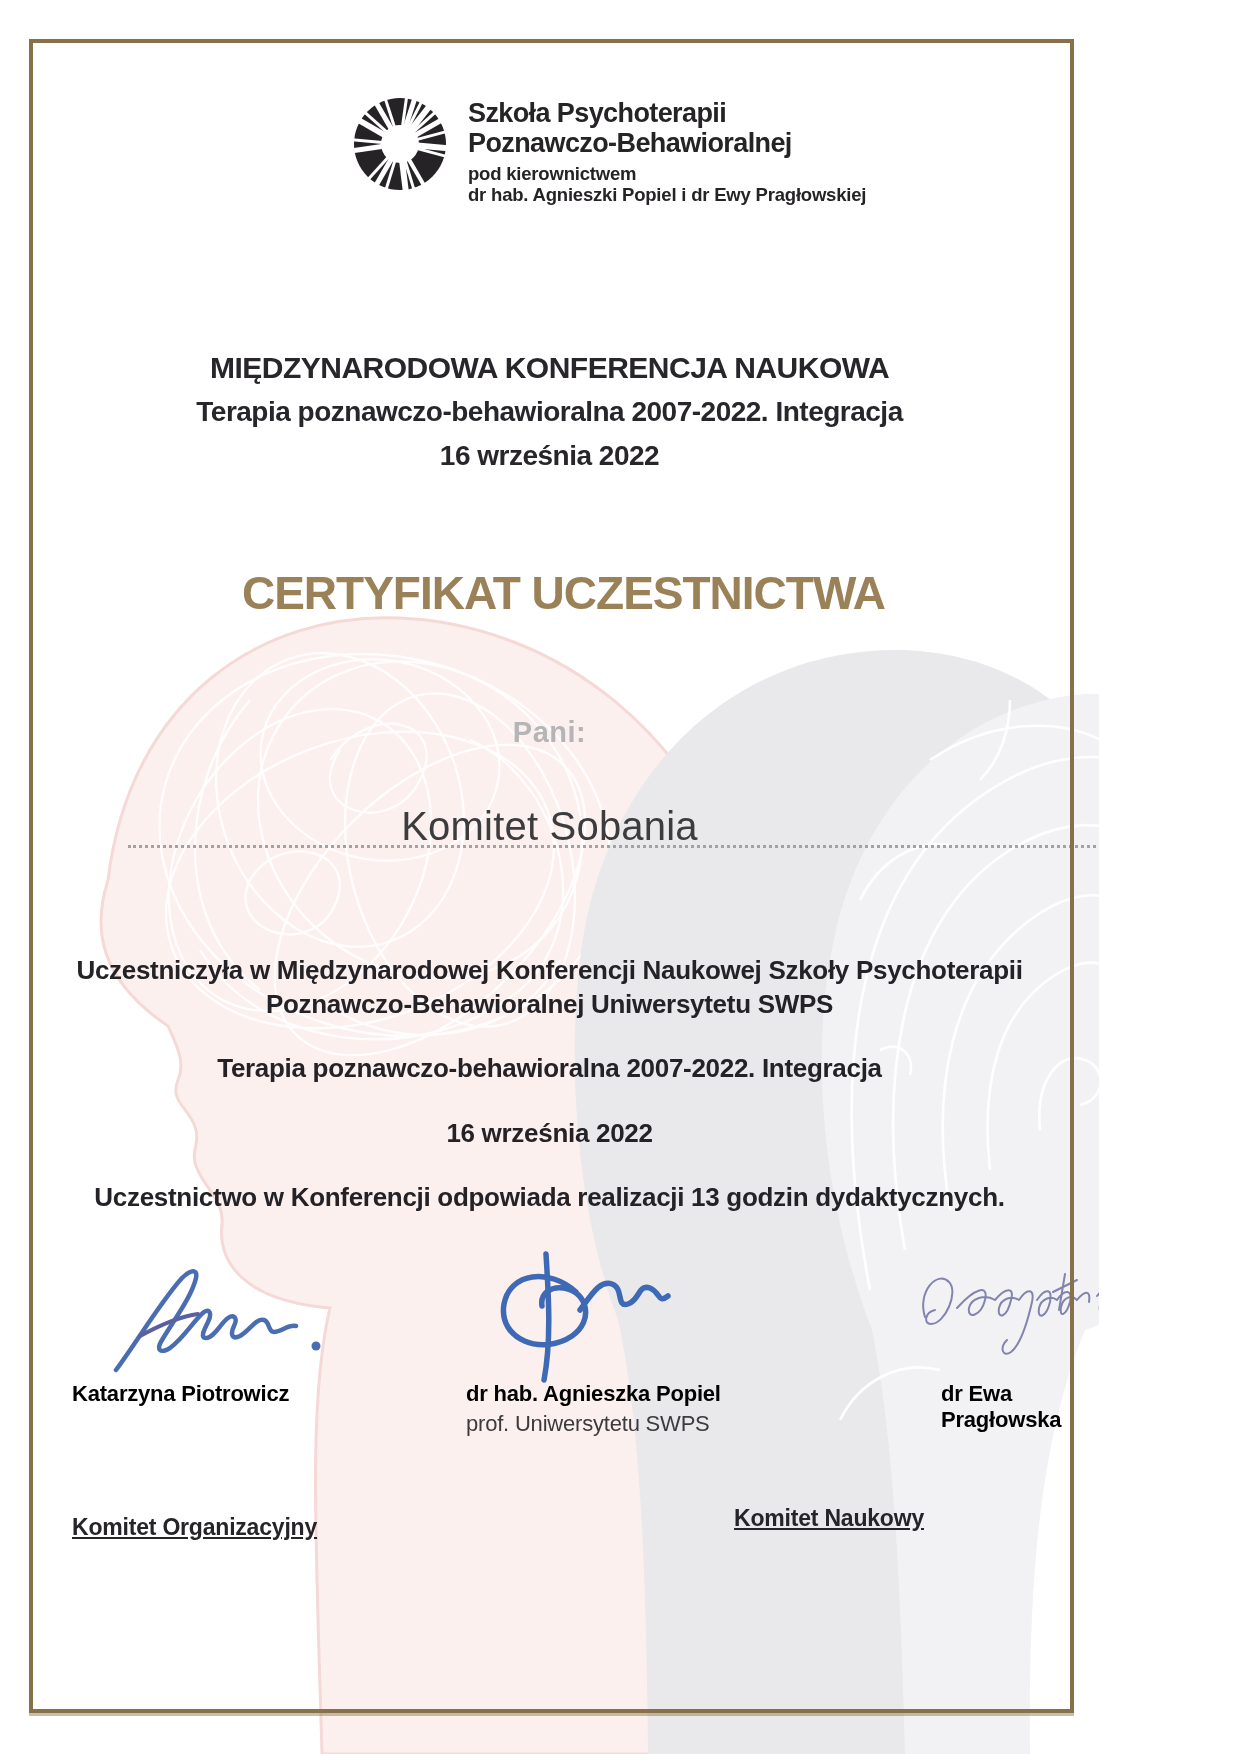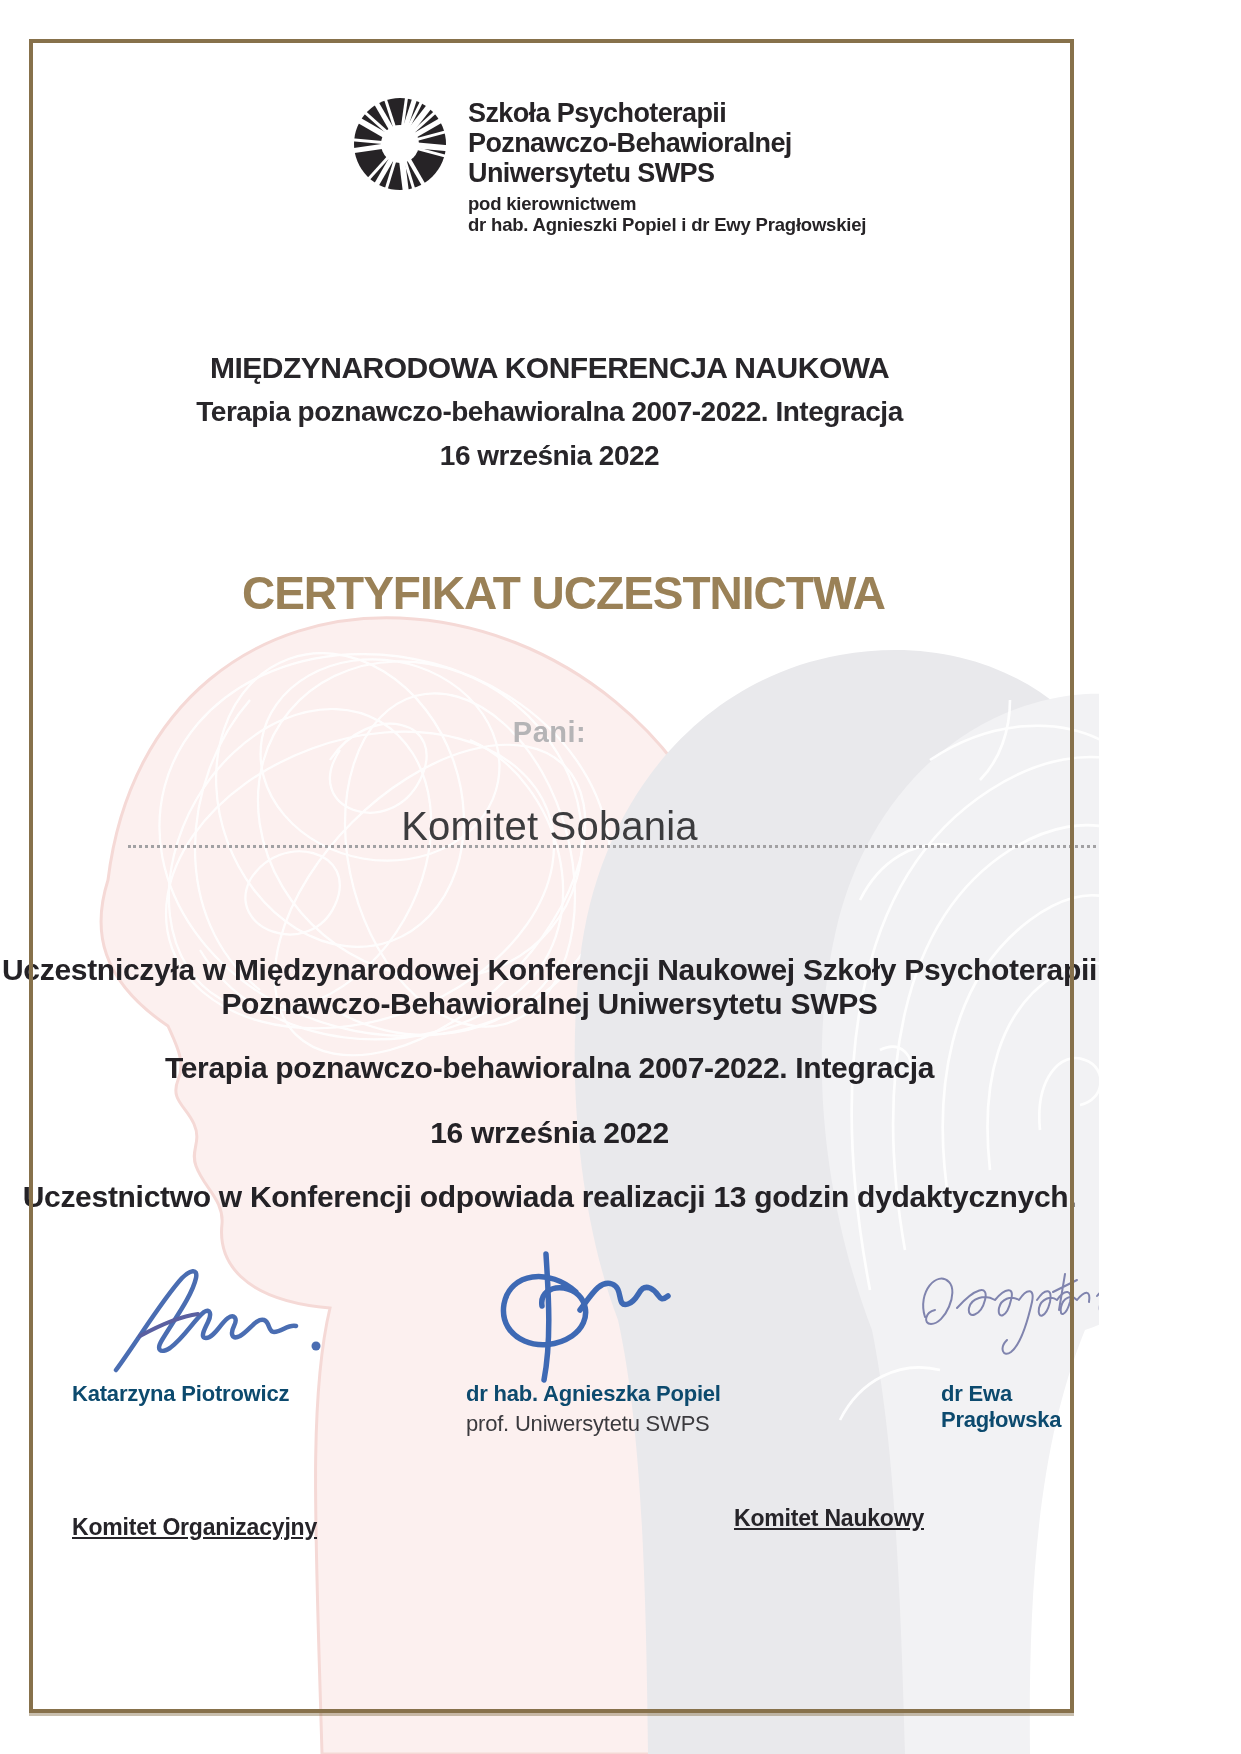--- a/index.html
+++ b/index.html
@@ -27,28 +27,28 @@
   .conf{top:346px;letter-spacing:-0.5px;color:#28262a;}
   .conf .l1{font-size:30px;font-weight:700;line-height:44px;}
   .conf .l2,.conf .l3{font-size:28px;font-weight:700;line-height:44px;}
   
   .cert-title{top:566px;font-size:46px;font-weight:700;letter-spacing:-1px;color:#9a8157;margin-left:28px;}
   
   .salutation{top:716px;font-size:29px;font-weight:700;color:#b5b4b6;letter-spacing:0.5px;}
   .recipient{top:804px;font-size:40px;font-weight:400;color:#3c3c3e;letter-spacing:0.2px;}
   .dotted-line{position:absolute;left:128px;width:1064px;top:845px;height:0;border-bottom:3px dotted #a2a1a3;}
   
-  .body-par{font-size:30px;font-weight:700;letter-spacing:-0.3px;color:#242226;line-height:34px;}
+  .body-par{font-size:26px;font-weight:700;letter-spacing:-0.3px;color:#242226;line-height:34px;}
   .p1{top:953px;}
   .p2{top:1051px;}
   .p3{top:1116px;}
   .p4{top:1180px;}
   
   .sig{position:absolute;}
-  .sig-name{position:absolute;font-size:22px;font-weight:700;color:#0c4a6e;letter-spacing:-0.2px;}
+  .sig-name{position:absolute;font-size:22px;font-weight:700;color:#000000;letter-spacing:-0.2px;}
   .sig-title{position:absolute;font-size:22px;font-weight:400;color:#3b3a3e;letter-spacing:-0.2px;}
   .committee{position:absolute;font-size:23px;font-weight:700;color:#262429;letter-spacing:-0.2px;text-decoration:underline;}
 </style>
 </head>
 <body>
 
 <div class="page">
 
   <svg class="watermark" width="1241" height="1754" viewBox="0 0 1241 1754" aria-hidden="true">
 
@@ -150,21 +150,20 @@
             <rect x="-3" y="-48" width="6" height="33" transform="rotate(300)"></rect>
             <rect x="-1.5" y="-48" width="3" height="33" transform="rotate(312)"></rect>
             <rect x="-2.5" y="-48" width="5" height="33" transform="rotate(330)"></rect>
             <rect x="-1.5" y="-48" width="3" height="33" transform="rotate(342)"></rect>
           </g>
         </g>
       </svg>
       <div class="school-block">
         <div class="school-line">Szkoła Psychoterapii</div>
         <div class="school-line">Poznawczo-Behawioralnej</div>
-        <div class="school-line">Uniwersytetu SWPS</div>
         <div class="lead-block">
           <div class="lead-line">pod kierownictwem</div>
           <div class="lead-line">dr hab. Agnieszki Popiel i dr Ewy Pragłowskiej</div>
         </div>
       </div>
     </div>
 
     <div class="abs center conf">
       <div class="l1">MIĘDZYNARODOWA KONFERENCJA NAUKOWA</div>
       <div class="l2">Terapia poznawczo-behawioralna 2007-2022. Integracja</div>

